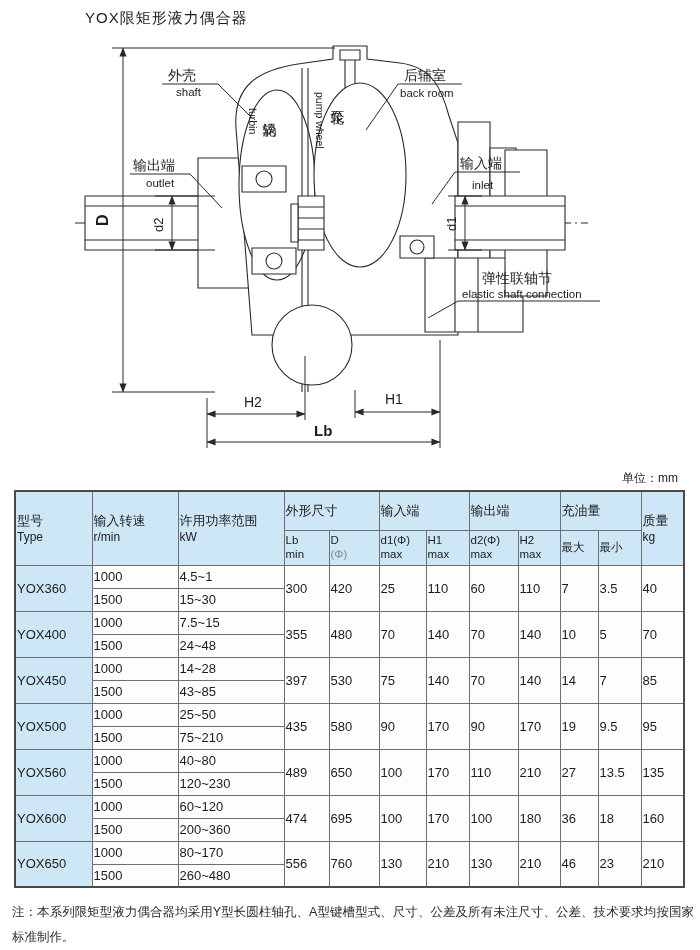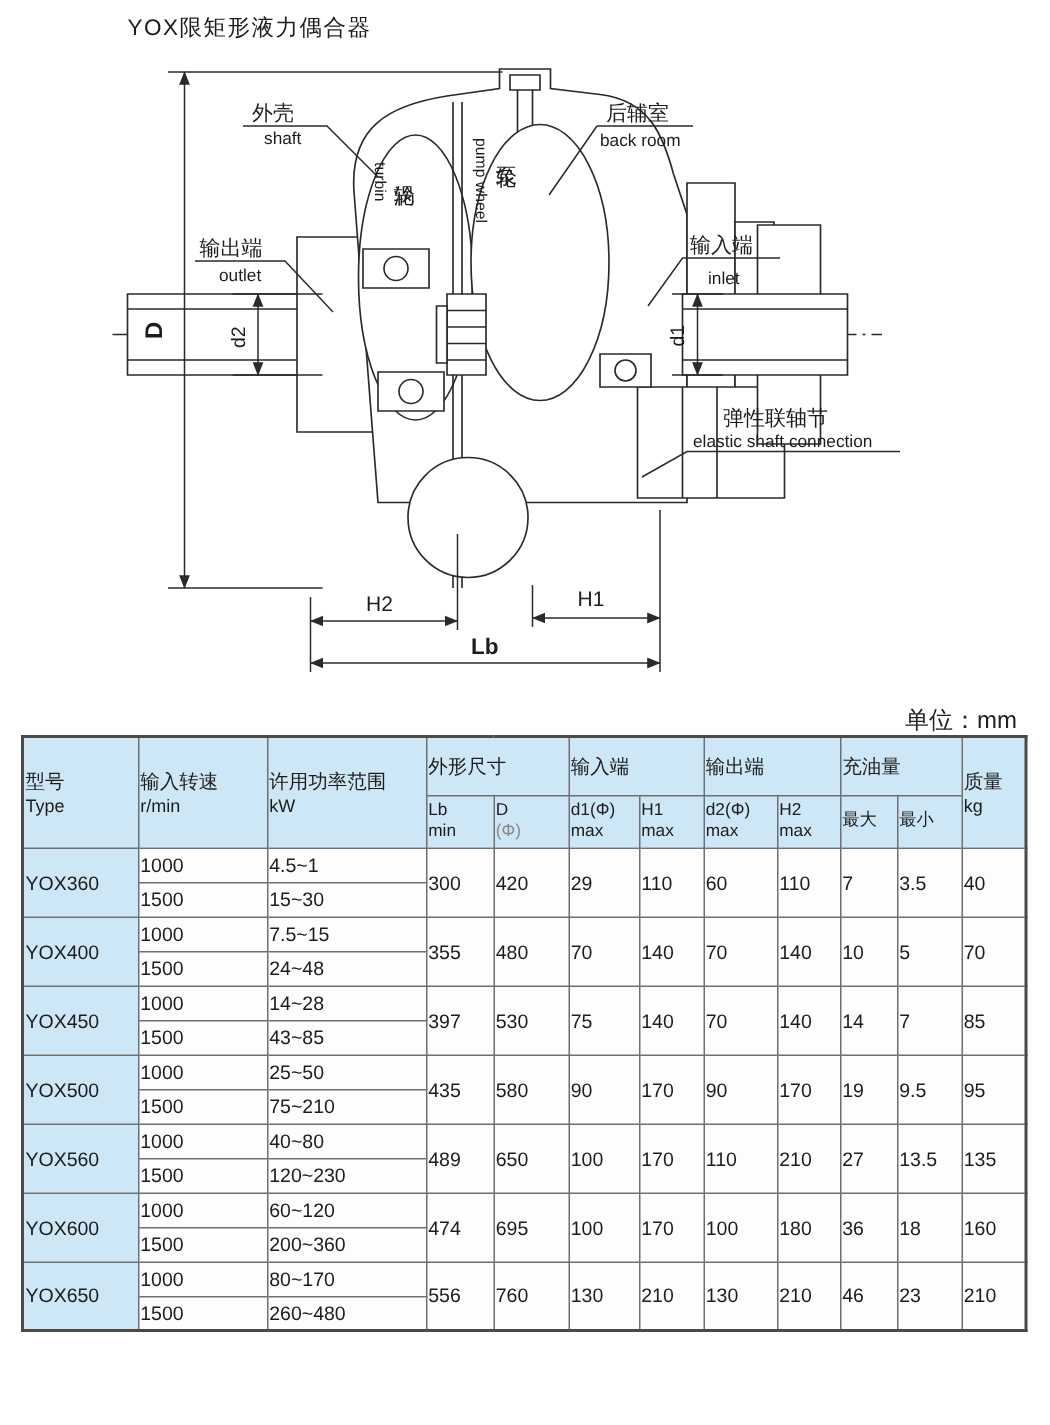--- a/index.html
+++ b/index.html
@@ -3,21 +3,21 @@
 <meta charset="utf-8">
 <style>
   :root { --header-bg: #cde7f6; --line: #6f6f6f; --ink: #1c1c1c; }
   * { box-sizing: border-box; margin: 0; padding: 0; }
   html,body { width: 700px; height: 950px; background: #ffffff;
               font-family: "Liberation Sans", "DejaVu Sans", sans-serif; color: var(--ink); }
   .page { position: relative; width: 700px; height: 950px; overflow: hidden; }
   .doc-title { position: absolute; left: 85px; top: 9px; font-size: 15px; font-weight: normal; letter-spacing: 1px; }
   svg.diagram { position: absolute; left: 0; top: 0; }
   svg.diagram * { vector-effect: non-scaling-stroke; }
-  .unit-label { position: absolute; top: 470px; right: 22px; font-size: 16px; color: #222; }
+  .unit-label { position: absolute; top: 470px; right: 22px; font-size: 12px; color: #222; }
   table.spec { position: absolute; left: 14px; top: 490px; width: 669px;
                border-collapse: collapse; table-layout: fixed; border: 2px solid #4a4a4a;
                font-size: 13px; text-align: left; }
   table.spec th, table.spec td { border: 1px solid var(--line); padding: 0 1px; }
   table.spec thead th { background: var(--header-bg); font-weight: normal; }
   table.spec thead tr.h1 th { height: 39px; font-size: 13px; }
   table.spec thead tr.h2 th { height: 35px; font-size: 11.5px; line-height: 1.15; }
   table.spec thead .l1, table.spec thead .l2 { display: block; }
   table.spec thead tr.h1 .l2 { font-size: 12px; }
   table.spec thead .dim-sub { color: #888; }
@@ -211,21 +211,21 @@
         <th class="cjk-sub">最小</th>
       </tr>
     </thead>
     <tbody>
         <tr>
           <td rowspan="2" class="model">YOX360</td>
           <td>1000</td>
           <td>4.5~1</td>
           <td rowspan="2">300</td>
           <td rowspan="2">420</td>
-          <td rowspan="2">29</td>
+          <td rowspan="2">25</td>
           <td rowspan="2">110</td>
           <td rowspan="2">60</td>
           <td rowspan="2">110</td>
           <td rowspan="2">7</td>
           <td rowspan="2">3.5</td>
           <td rowspan="2">40</td>
         </tr>
         <tr>
           <td>1500</td>
           <td>15~30</td>
@@ -334,14 +334,15 @@
           <td rowspan="2">23</td>
           <td rowspan="2">210</td>
         </tr>
         <tr>
           <td>1500</td>
           <td>260~480</td>
         </tr>
       </tbody>
   </table>
 
+  <div class="note">注：本系列限矩型液力偶合器均采用Y型长圆柱轴孔、A型键槽型式、尺寸、公差及所有未注尺寸、公差、技术要求均按国家标准制作。</div>
 
 </div>
 
 </body></html>

